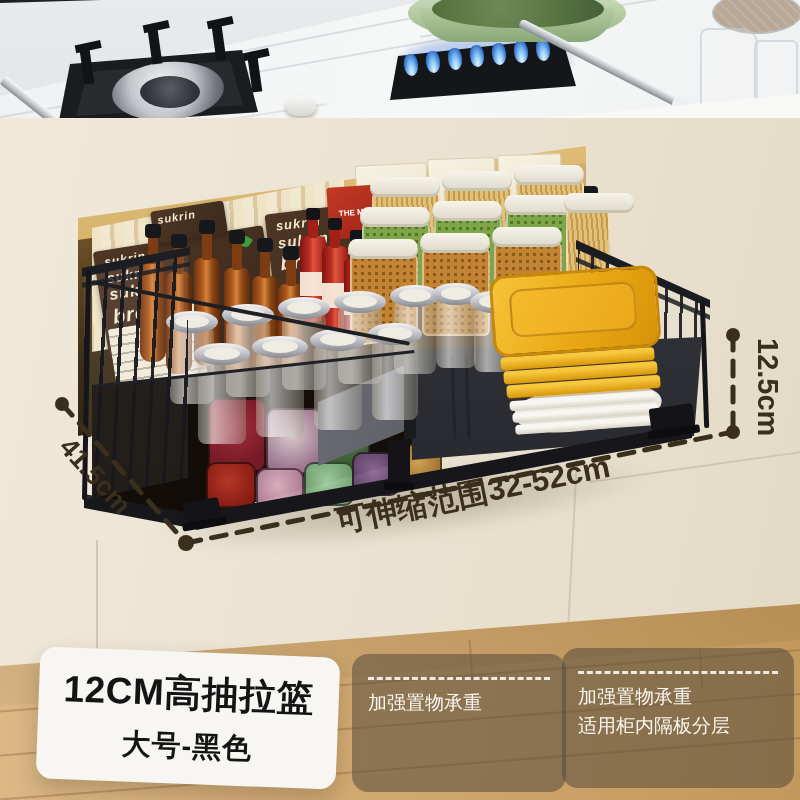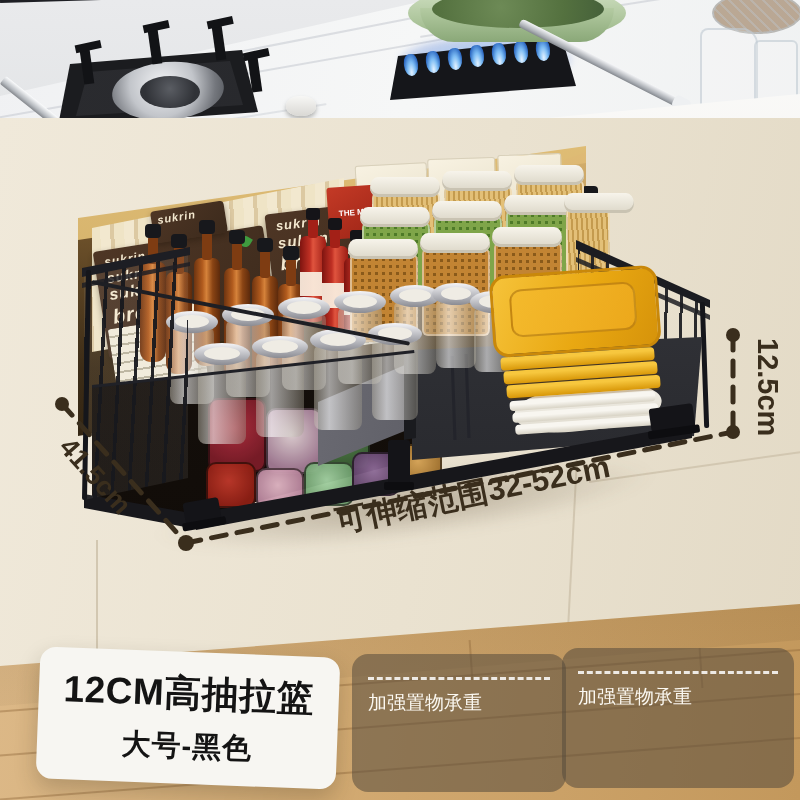--- a/index.html
+++ b/index.html
@@ -332,20 +332,21 @@
     <div class="badge-t2">大号-黑色</div>
   </div>
 
   <div class="panel" style="left:352px;top:654px;width:182px;height:112px;">
     <div class="panel-sep"></div>
     <div class="panel-desc">加强置物承重</div>
   </div>
   <div class="panel" style="left:562px;top:648px;width:200px;height:114px;">
     <div class="panel-sep"></div>
     <div class="panel-desc">加强置物承重</div>
+    <div class="panel-desc">适用柜内隔板分层</div>
   </div>
 
   <svg class="full dim-svg" viewBox="0 0 800 800" style="font-family:'Liberation Sans','DejaVu Sans',sans-serif;">
     <g stroke="#3a2e1d" stroke-width="5" stroke-dasharray="15 11" stroke-linecap="round" fill="none">
       <path d="M62 404 L186 543"></path>
       <path d="M186 543 L733 432"></path>
       <path d="M733 335 L733 432"></path>
     </g>
     <g fill="#3a2e1d">
       <circle cx="62" cy="404" r="7"></circle>

